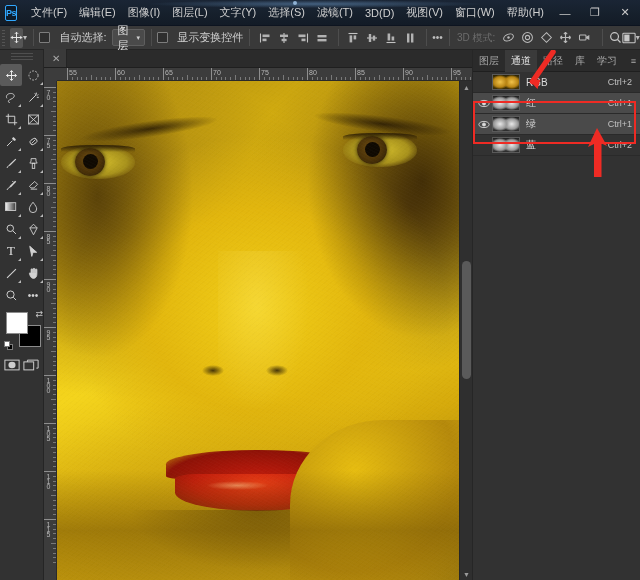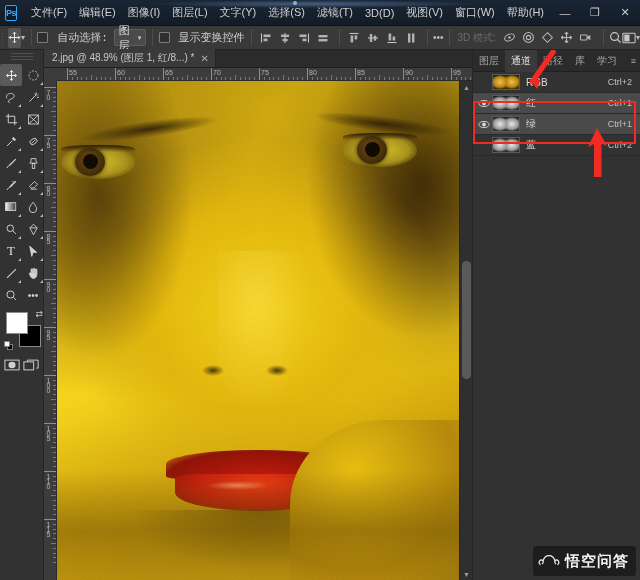--- a/index.html
+++ b/index.html
@@ -61,21 +61,21 @@
     width: 22px; height: 20px; background: #555; border-radius: 2px;
     display:flex; align-items:center; justify-content:center; color:#e6e6e6;
     margin-left: 3px;
   }
   .ob-caret { width: 14px; text-align:center; color:#bdbdbd; font-size: 8px; }
   .ob-sep { width: 1px; height: 17px; background: #4d4d4d; margin: 0 6px; }
   .ob-check {
     width: 11px; height: 11px; border: 1px solid #7d7d7d; background: #2e2e2e;
     border-radius: 1px; margin-right: 5px; flex: none;
   }
-  .ob-label { font-size: 11px; color: #cfcfcf; white-space: nowrap; font-family: Liberation Mono, monospace; }
+  .ob-label { font-size: 11px; color: #cfcfcf; white-space: nowrap; }
   .ob-field {
     display:flex; align-items:center; gap:4px;
   }
   .ob-select {
     background: #4a4a4a; border: 1px solid #5e5e5e; border-radius: 2px;
     height: 17px; padding: 0 4px; margin-left: 6px; display:flex; align-items:center; gap:8px;
     font-size: 11px; color: #e0e0e0;
   }
   .ob-icons { display:flex; align-items:center; }
   .ob-ic {
@@ -657,21 +657,20 @@
         <svg width="16" height="12" viewBox="0 0 18 13" stroke="#cfcfcf" stroke-width="1.1" fill="none">
             <rect x="1" y="3" width="11" height="9"></rect>
             <path d="M5 3V1h12v9h-2"></path>
           </svg>
       </div>
     </div>
   </div>
 
   <div class="tabstrip">
     <div class="doc-tab">
-      <span>2.jpg @ 48.9% (图层 1, 红/8...) *</span>
       <span class="x">✕</span>
     </div>
   </div>
 
   <div class="canvas-wrap">
     <div class="ruler-corner"></div>
 
     <div class="ruler-h">
       <div id="rh-ticks">
           <div class="rtick" style="left: 10px; top: 0px; width: 1px; height: 13px;"></div>
@@ -1004,24 +1003,14 @@
 
   <svg class="anno-arrow" style="left:515px; top:50px;" width="44" height="42" viewBox="0 0 44 42">
     <path d="M38 2 L20 30 L25.5 29.5 L22.5 39 L14.5 30.5 L18.5 32 Z" fill="#ef2b24"></path>
     <path d="M38 2 L17.5 31.5" stroke="#ef2b24" stroke-width="5.5" stroke-linecap="round" fill="none"></path>
   </svg>
 
   <svg class="anno-arrow" style="left:584px; top:125px;" width="34" height="55" viewBox="0 0 34 55">
     <path d="M13 3 L4 22 L10 19 L10 52 L17.5 52 L17.5 18.5 L23 21 Z" fill="#ef2b24"></path>
   </svg>
 
-  <div class="watermark">
-    <div class="wm-logo">
-      <svg width="22" height="15" viewBox="0 0 26 16" fill="none" stroke="#f0f0f0" stroke-width="1.4">
-        <path d="M3 13c-1.6-1.2-2-3.2-1-4.6 1-1.4 3-1.4 3.8.1.7 1.3.2 3-1.2 3.6"></path>
-        <path d="M23 13c1.6-1.2 2-3.2 1-4.6-1-1.4-3-1.4-3.8.1-.7 1.3-.2 3 1.2 3.6"></path>
-        <path d="M6 8.5C7 4.5 9.8 2.2 13 2.2s6 2.3 7 6.3"></path>
-      </svg>
-    </div>
-    <div class="wm-text">悟空问答</div>
-  </div>
 
 </div>
 
 </body></html>

